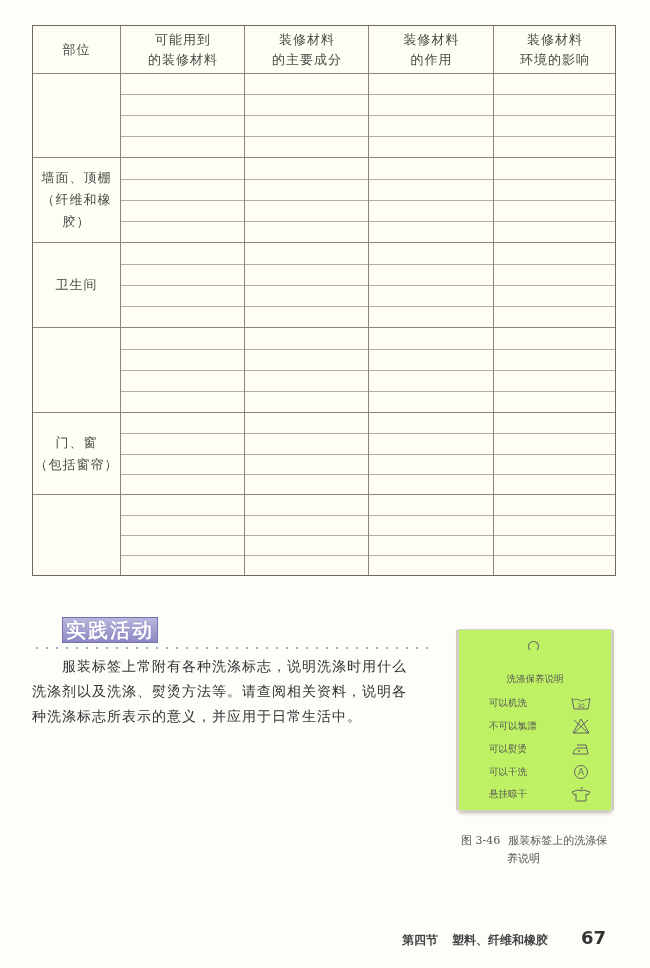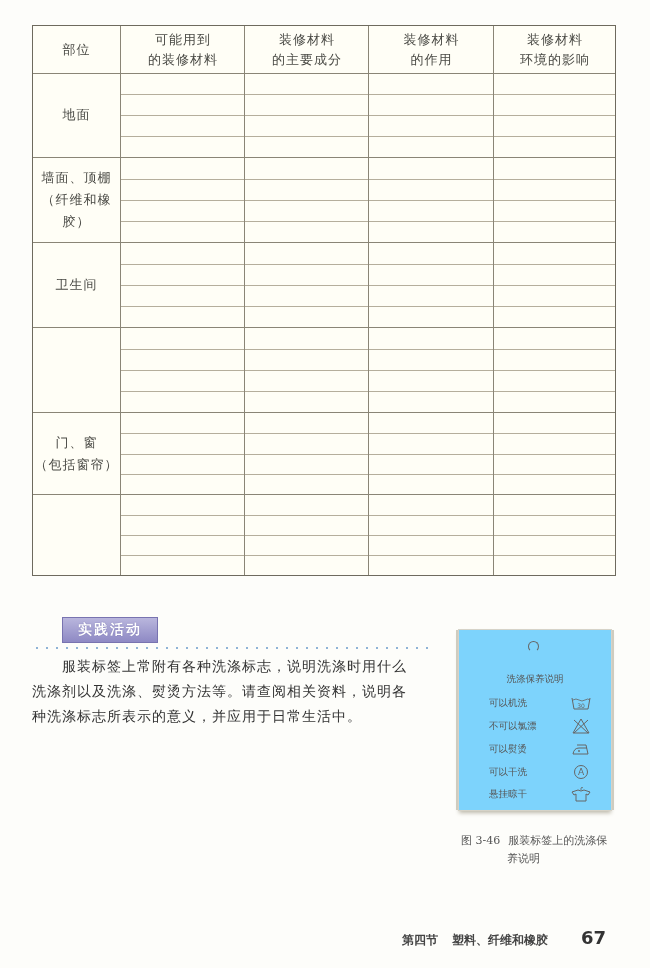--- a/index.html
+++ b/index.html
@@ -5,25 +5,25 @@
   html,body{margin:0;padding:0;}
   body{width:650px;height:968px;background:#fdfdfa;position:relative;overflow:hidden;font-family:"DejaVu Serif","Liberation Serif",serif;color:#3a3a3a;}
   .tbl{position:absolute;left:32px;top:25px;width:584px;height:551px;border:1.5px solid #6e6a5e;box-sizing:border-box;background:#fffef6;}
   .hdr{position:absolute;left:0;top:0;width:100%;height:47px;border-bottom:1px solid #8a8576;}
   .hcell{position:absolute;top:0;height:47px;display:flex;align-items:center;justify-content:center;text-align:center;font-size:13px;line-height:20px;color:#4a4a45;letter-spacing:1px;}
   .vline{position:absolute;top:0;bottom:0;width:1px;background:#8a8576;}
   .section{position:absolute;left:0;width:100%;border-bottom:1px solid #8a8576;box-sizing:border-box;}
   .section:last-child{border-bottom:none;}
   .slabel{position:absolute;left:0;top:0;width:87px;height:100%;display:flex;align-items:center;justify-content:center;text-align:center;font-size:13px;line-height:22px;color:#4a4a45;letter-spacing:1px;}
   .subline{position:absolute;left:88px;right:0;height:1px;background:#b5ae9c;}
-  .banner{position:absolute;left:62px;top:617px;width:96px;height:26px;background:linear-gradient(#b9b6dd,#8e89c4);border:1px solid #7873b0;box-sizing:border-box;display:flex;align-items:center;justify-content:center;color:#fff;font-weight:bold;font-size:14px;letter-spacing:2px;font-family:"DejaVu Sans","Liberation Sans",sans-serif;text-shadow:0 0 1px #5d58a0;}
+  .banner{position:absolute;left:62px;top:617px;width:96px;height:26px;background:linear-gradient(#b9b6dd,#8e89c4);border:1px solid #7873b0;box-sizing:border-box;display:flex;align-items:center;justify-content:center;color:#fff;font-weight:bold;font-size:20px;letter-spacing:2px;font-family:"DejaVu Sans","Liberation Sans",sans-serif;text-shadow:0 0 1px #5d58a0;}
   .dots{position:absolute;left:32px;top:647px;width:402px;height:2px;background-image:radial-gradient(circle,#8fb3d6 0.8px,transparent 1.2px);background-size:10px 2px;}
   .para{position:absolute;left:32px;top:654px;width:410px;font-size:14px;line-height:25px;color:#333;letter-spacing:1px;}
   .para p{margin:0;}
-  .tag{position:absolute;left:459px;top:630px;width:152px;height:180px;background:#7dd3fc;box-shadow:0 0 0 1px #d6d3c8, -3px 0 0 #cfccbf, 3px 0 0 #cfccbf, 0 3px 4px #bdb9ab;}
+  .tag{position:absolute;left:459px;top:630px;width:152px;height:180px;background:#bef264;box-shadow:0 0 0 1px #d6d3c8, -3px 0 0 #cfccbf, 3px 0 0 #cfccbf, 0 3px 4px #bdb9ab;}
   .hole{position:absolute;left:69px;top:11px;width:9px;height:9px;border:1.3px solid #666;border-radius:50%;border-bottom-color:transparent;}
   .tag-title{position:absolute;left:0;width:100%;top:43px;text-align:center;font-size:9.5px;color:#555;font-family:"DejaVu Sans","Liberation Sans",sans-serif;}
   .care-row{position:absolute;left:30px;width:102px;height:18px;display:flex;align-items:center;justify-content:space-between;font-size:9.5px;color:#555;font-family:"DejaVu Sans","Liberation Sans",sans-serif;}
   .care-icon{width:20px;height:16px;display:flex;align-items:center;justify-content:center;}
   .caption{position:absolute;left:461px;top:832px;width:160px;font-size:11px;line-height:18px;color:#555;}
   .caption .num{margin-right:8px;}
   .caption .l2{padding-left:46px;display:block;}
   .footer{position:absolute;left:402px;top:932px;font-size:12px;color:#444;font-weight:bold;font-family:"DejaVu Sans","Liberation Sans",sans-serif;}
   .footer .sec{margin-right:14px;}
   .pnum{position:absolute;left:581px;top:927px;font-size:18px;font-weight:bold;color:#333;font-family:"DejaVu Sans","Liberation Sans",sans-serif;}
@@ -57,26 +57,20 @@
     <div class="hcell" style="left:461px;width:122px;">
         <div>
           <div>装修材料</div>
           <div>环境的影响</div>
         </div>
       </div>
   </div>
 
   <div style="position:absolute;left:0;top:47px;width:100%;height:502px;">
     <div class="section" style="top:0;height:85px;">
-      <div class="slabel">
-          <div>
-            <div>地面</div>
-            <div></div>
-          </div>
-        </div>
       <div class="subline" style="top:21px"></div>
         <div class="subline" style="top:42px"></div>
         <div class="subline" style="top:63px"></div>
     </div>
     <div class="section" style="top:85px;height:85px;">
       <div class="slabel">
           <div>
             <div>墙面、顶棚</div>
             <div>（纤维和橡胶）</div>
           </div>

